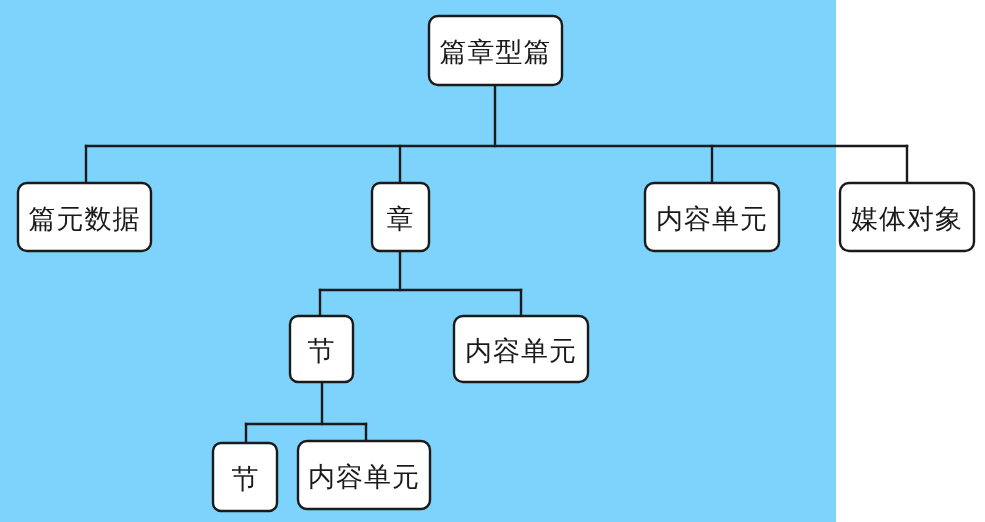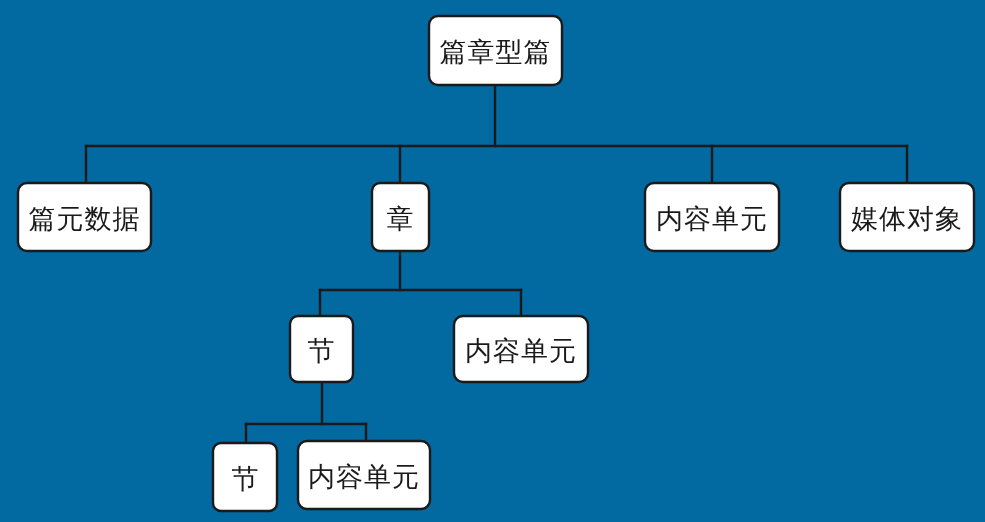--- a/index.html
+++ b/index.html
@@ -9,23 +9,23 @@
     background: #ffffff;
   }
   body {
     width: 985px;
     height: 522px;
     font-family: "DejaVu Sans", "Liberation Sans", sans-serif;
     overflow: hidden;
   }
   #diagram-root {
     position: relative;
-    width: 985px;
+    width: 836px;
     height: 522px;
-    background: #0369a1;
+    background: #7dd3fc;
     text-align: right;
   }
   svg.tree-canvas {
     position: absolute;
     top: 0;
     left: 0;
     width: 985px;
     height: 522px;
     display: block;
   }

